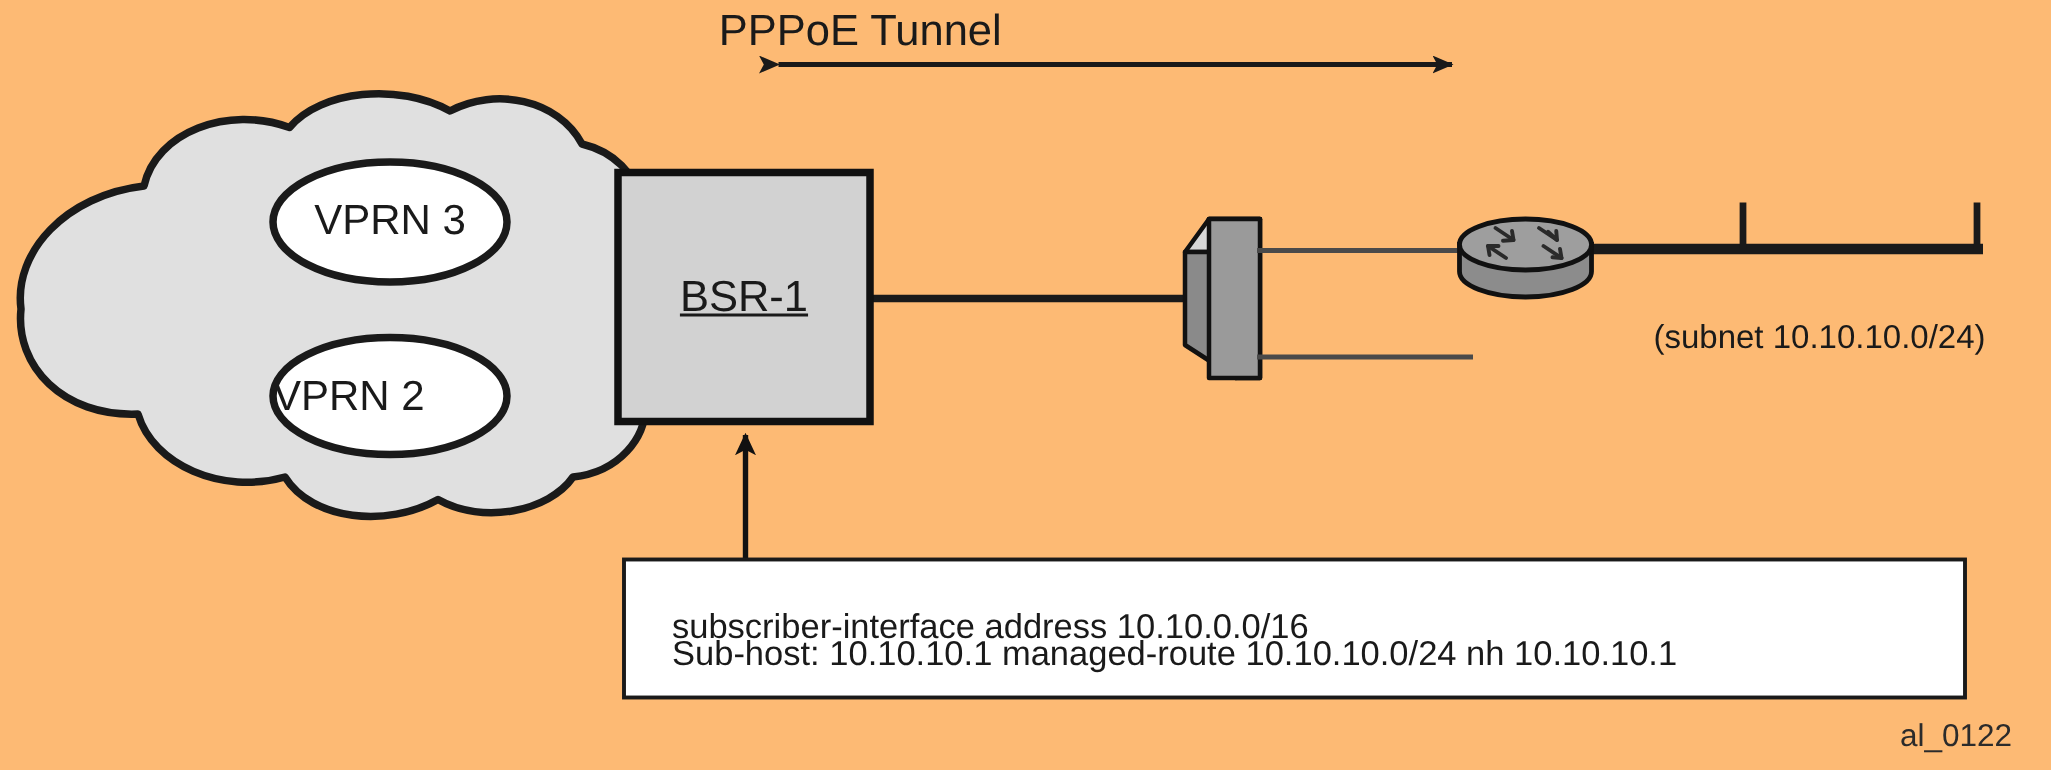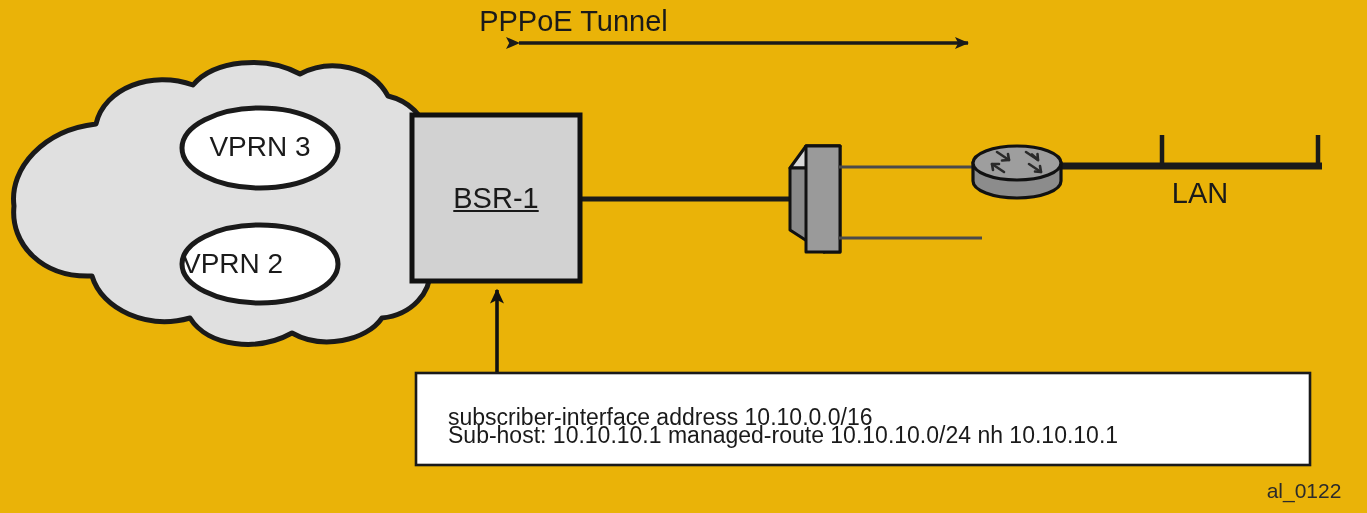--- a/index.html
+++ b/index.html
@@ -7,21 +7,21 @@
     padding: 0;
     background: #ffffff;
   }
   body {
     font-family: "Liberation Sans", sans-serif;
   }
   #canvas {
     position: relative;
     width: 1367px;
     height: 513px;
-    background: #eab308;
+    background: #fdba74;
     overflow: hidden;
   }
   #svg-layer {
     position: absolute;
     left: 0;
     top: 0;
     width: 1367px;
     height: 513px;
   }
   .lbl {
@@ -200,22 +200,22 @@
 
   <div class="lbl" id="pppoe-label">PPPoE Tunnel</div>
 
   <div class="lbl" id="vprn1-label">VPRN 3</div>
 
   <div class="lbl" id="vprn2-label">VPRN 2</div>
 
   <div class="lbl" id="bsr-label">BSR-1</div>
 
 
-  <div class="lbl" id="lan-label">LAN</div>
-
+
+  <div class="lbl" id="lan-subnet-label">(subnet 10.10.10.0/24)</div>
 
   <div class="lbl" id="note-line-1">subscriber-interface address 10.10.0.0/16</div>
 
   <div class="lbl" id="note-line-2">Sub-host: 10.10.10.1 managed-route 10.10.10.0/24 nh 10.10.10.1</div>
 
   <div class="lbl" id="figure-id">al_0122</div>
 
 </div>
 
 </body></html>

